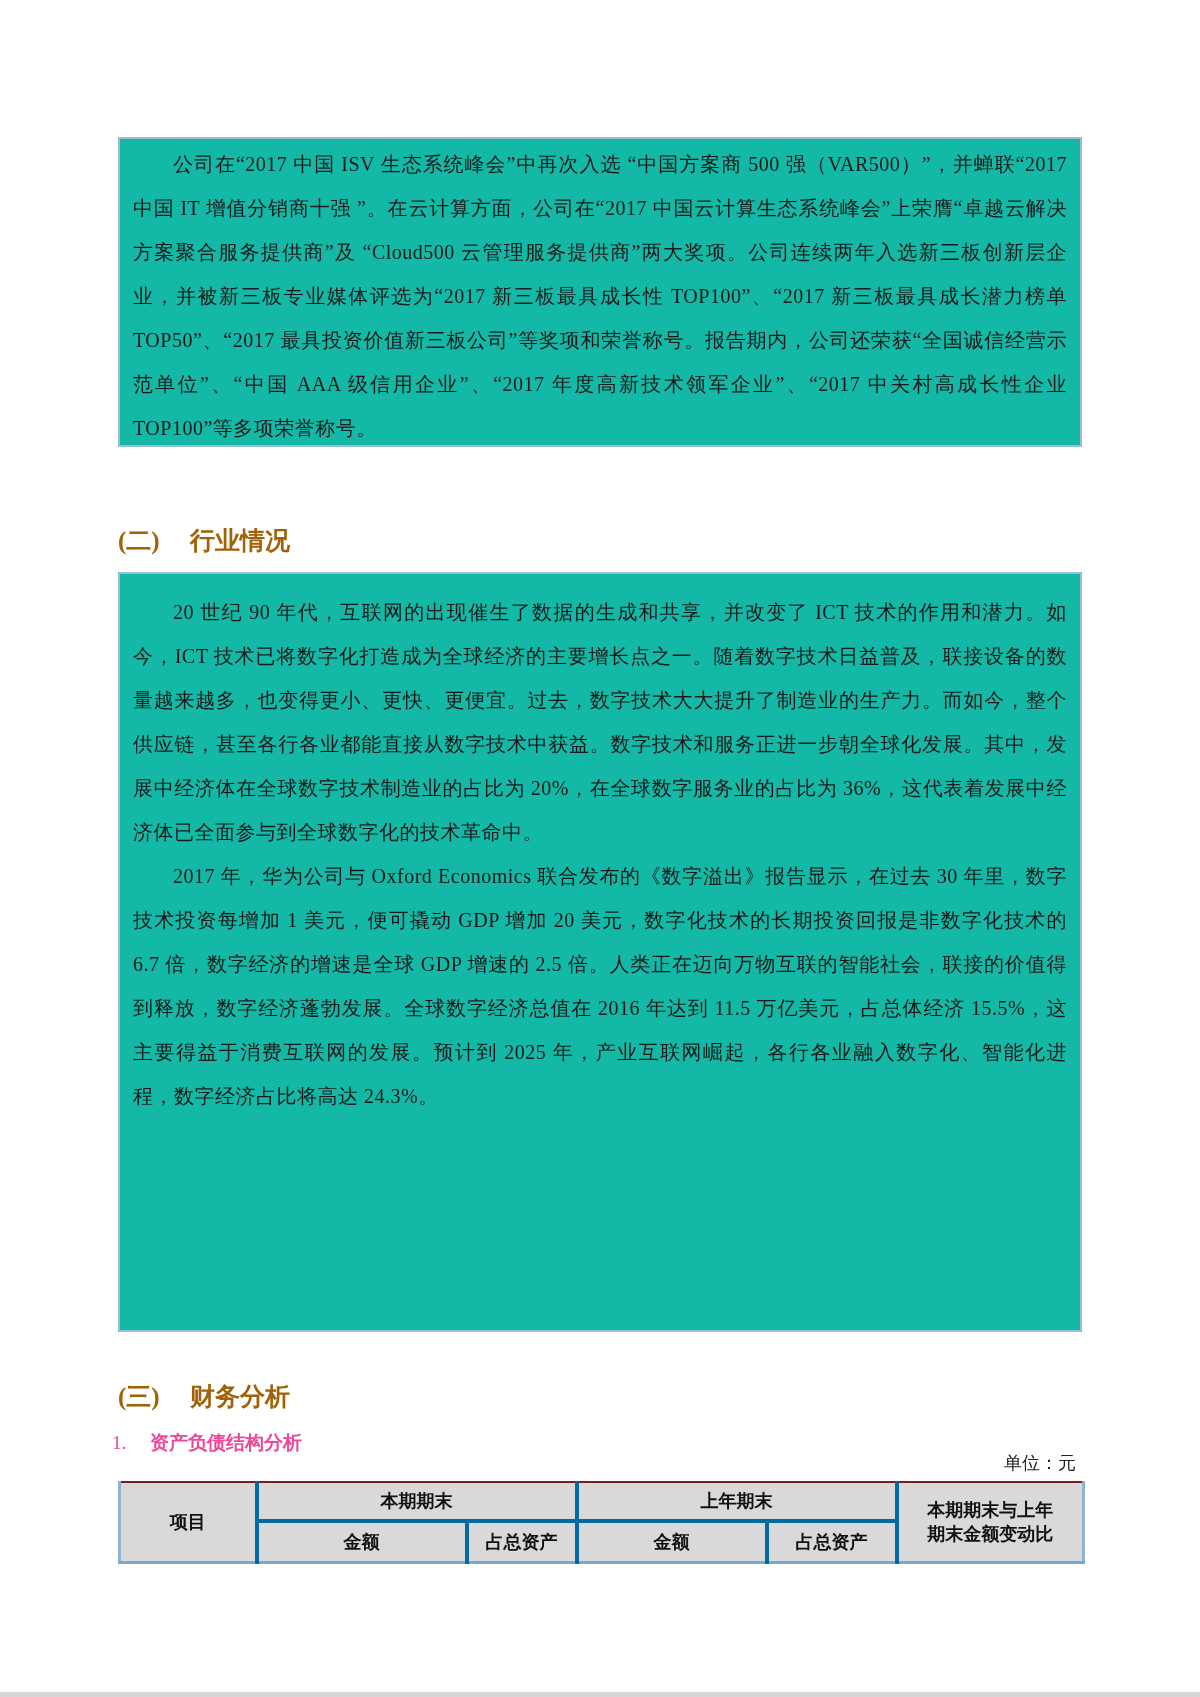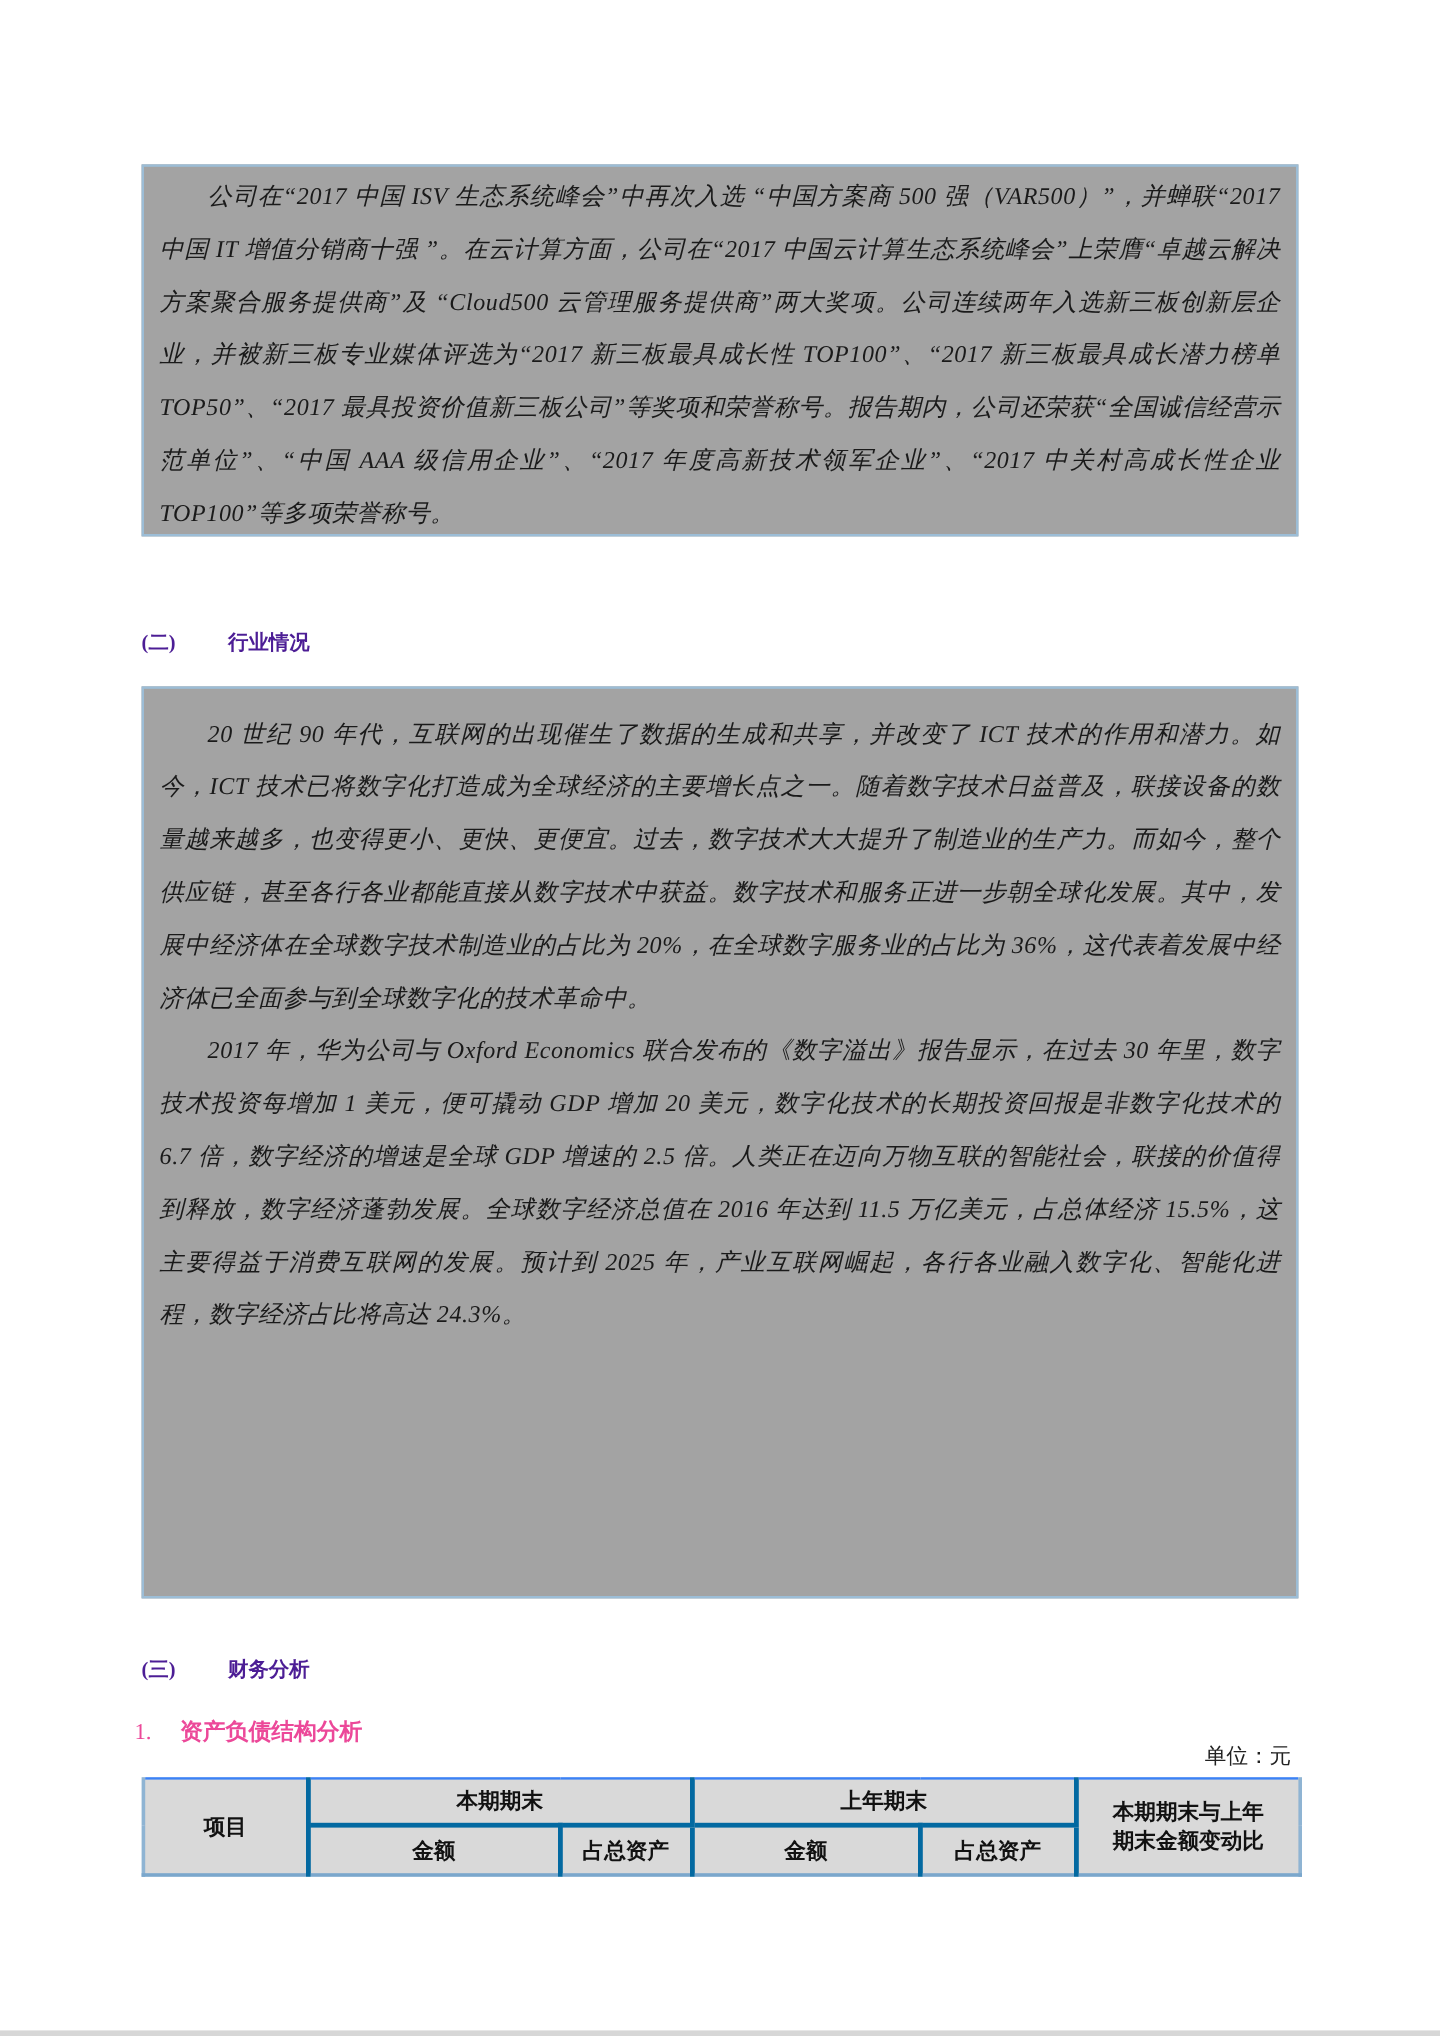--- a/index.html
+++ b/index.html
@@ -8,37 +8,36 @@
     background:#ffffff;
     position:relative;
     font-family:"Liberation Serif","DejaVu Serif",serif;
     color:#1a1a1a;
     overflow:hidden;
   }
   .textbox{
     position:absolute;left:118px;width:964px;
     border:2px solid #9cbdd6;
     box-sizing:border-box;
-    background:#a3a3a3;
+    background:#14b8a6;
     padding:0 13px;
-    font-style:italic;
   }
   .box-award{top:137px;height:310px;padding-top:3px;}
   .box-industry{top:572px;height:760px;padding-top:16px;}
   .textbox p{
     margin:0;
     font-size:20px;
     line-height:44px;
     text-align:justify;
     text-indent:2em;
     letter-spacing:0.5px;
   }
   .sec-heading{
     position:absolute;left:118px;width:964px;
-    font-weight:bold;font-size:17px;color:#4c1d95;
+    font-weight:bold;font-size:25px;color:#a16207;
     white-space:nowrap;
   }
   .sec-heading .sec-num{display:inline-block;min-width:72px;}
   .heading-industry{top:524px;}
   .heading-finance{top:1380px;}
   .sub-heading{
     position:absolute;left:112px;top:1430px;width:964px;
     font-weight:bold;font-size:19px;color:#ec4899;white-space:nowrap;
   }
   .sub-heading .sub-num{display:inline-block;min-width:38px;font-weight:normal;}
@@ -50,21 +49,21 @@
     position:absolute;left:118px;top:1481px;width:964px;
     border-collapse:collapse;table-layout:fixed;
   }
   table.balance th{
     background:#d9d9d9;
     font-weight:bold;font-size:18px;color:#111;
     text-align:center;vertical-align:middle;
     border:4px solid #0369a1;
     padding:0;
   }
-  table.balance .r1 th{height:36px;border-top:2px solid #3b82f6;margin-top:44px;}
+  table.balance .r1 th{height:36px;border-top:2px solid #7f1d1d;margin-top:44px;}
   table.balance .r2 th{height:38px;}
   table.balance .r1 th.grp{border-bottom:2px solid #9dc3e6;}
   table.balance th.first{border-left:3px solid #8fb4d3;}
   table.balance th.last{border-right:3px solid #8fb4d3;}
   table.balance .r2 th,
   table.balance th.rowspan2{border-bottom:3px solid #7ba7cc;}
   table.balance th.rowspan2{line-height:1.35;}
   .page-bottom-edge{
     position:absolute;left:0;bottom:0;width:1200px;height:5px;
     background:#d7d7d7;

